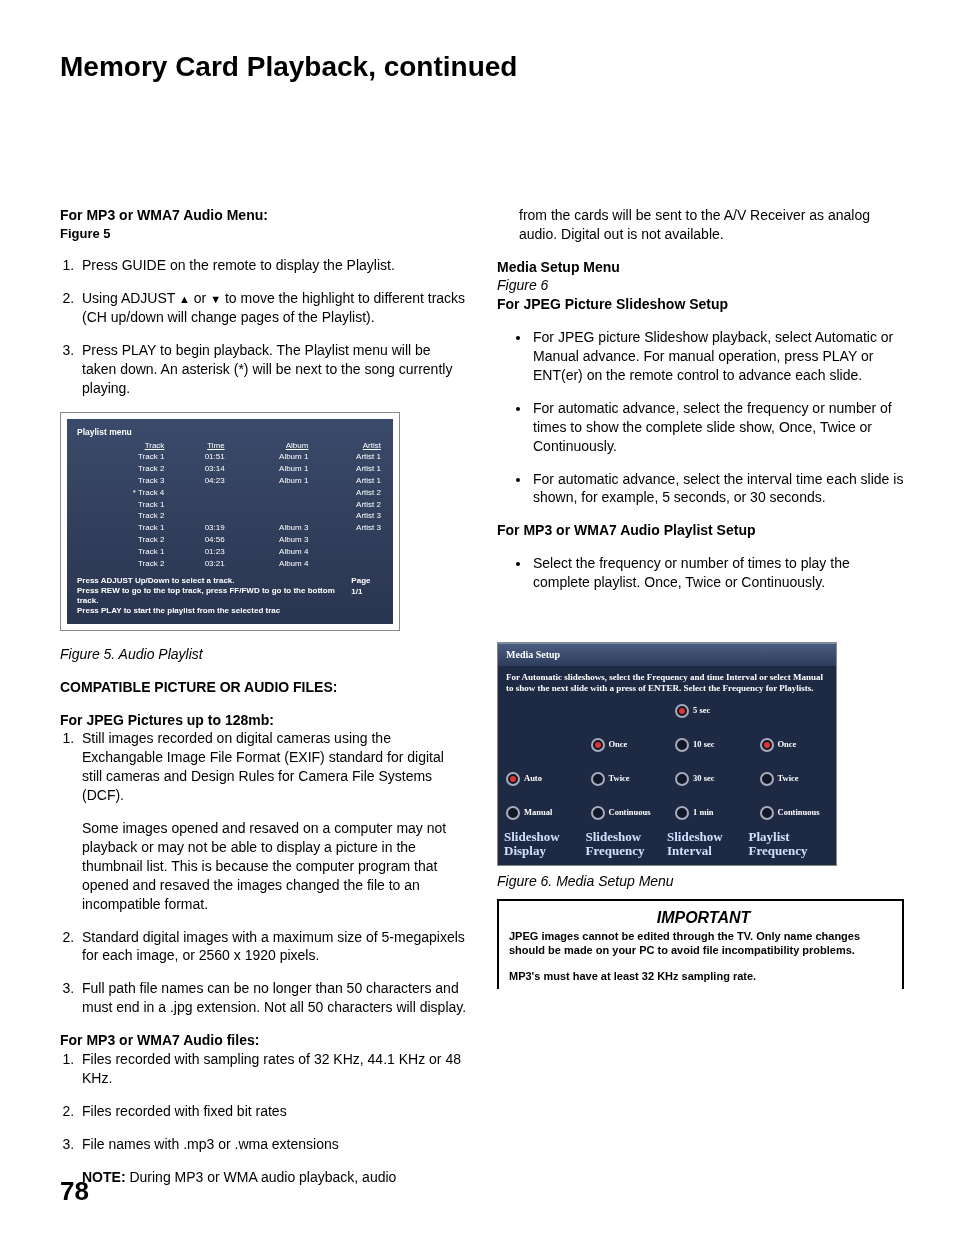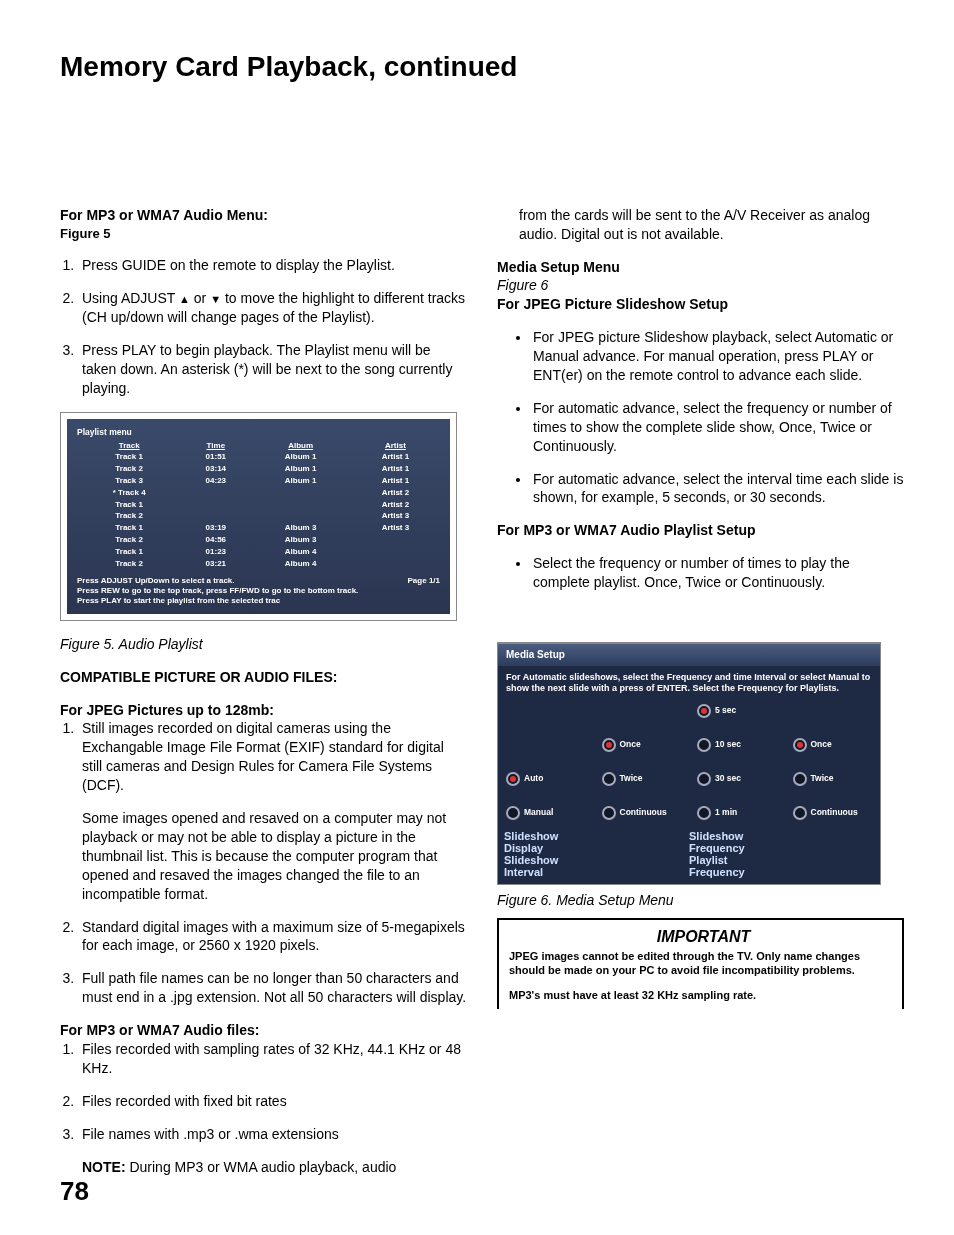--- a/index.html
+++ b/index.html
@@ -29,46 +29,46 @@
   ol.numlist { list-style: decimal; padding-left: 18px; }
   ol.numlist > li { margin-bottom: 14px; padding-left: 4px; }
   .indent { margin-left: 22px; }
   .tri-up::before { content: "▲"; font-size: 11px; }
   .tri-down::before { content: "▼"; font-size: 11px; }
   ul.bullets { list-style: disc; padding-left: 34px; }
   ul.bullets > li { margin-bottom: 14px; padding-left: 2px; }
 
   
   .fig5 {
-    width: 397px;
+    width: 340px;
     margin: 8px 0 14px 0;
     border: 1px solid #888;
   }
   .fig5-inner {
     margin: 6px;
     background: linear-gradient(#3a4a6a, #2a3550);
     color: #fff;
     font-family: Arial, sans-serif;
     font-size: 8px;
     padding: 8px 10px;
   }
   .fig5 table { width: 100%; border-collapse: collapse; }
-  .fig5 th, .fig5 td { text-align: center; font-weight: bold; padding: 0.5px 2px; }
+  .fig5 th, .fig5 td { text-align: right; font-weight: normal; padding: 0.5px 2px; }
   .fig5 th { text-decoration: underline; }
   .fig5-title { font-weight: bold; margin-bottom: 2px; font-size: 8.5px; }
   .fig5-help { margin-top: 6px; display:flex; justify-content:space-between; font-weight:bold; font-size:8px;}
   .fig5-help .lines { line-height:1.25; }
 
   
   .fig6 {
-    width: 384px;
+    width: 340px;
     margin: 50px 4px 6px 0;
     background: #1e2a44;
     color: #fff;
-    font-family: Liberation Sans, sans-serif;
+    font-family: Liberation Serif, serif;
     font-size: 9px;
     border: 1px solid #888;
     padding-bottom: 4px;
   }
   .fig6-title {
     background: linear-gradient(#4b5d80,#2d3c5d);
     padding: 4px 8px;
     font-weight: bold;
     font-size: 10px;
     border-top: 1px solid #7a8aac;
@@ -105,25 +105,25 @@
     justify-content: center;
   }
   .radio.sel::after {
     content: "";
     width: 6px; height: 6px;
     background: #d33;
     border-radius: 50%;
   }
   .fig6-headers {
     display: grid;
-    grid-template-columns: repeat(2, 1fr);
+    grid-template-columns: repeat(4, 1fr);
     padding: 6px 6px 2px 6px;
     color: #cfe0ff;
     font-weight: bold;
-    font-size: 11px;
+    font-size: 13px;
   }
   .fig6-headers > div { line-height: 1.1; }
 
   .important-box {
     border: 2px solid #000;
     border-bottom: none;
     padding: 6px 4px 6px 10px;
     margin-top: 8px;
   }
   .imp-title {

